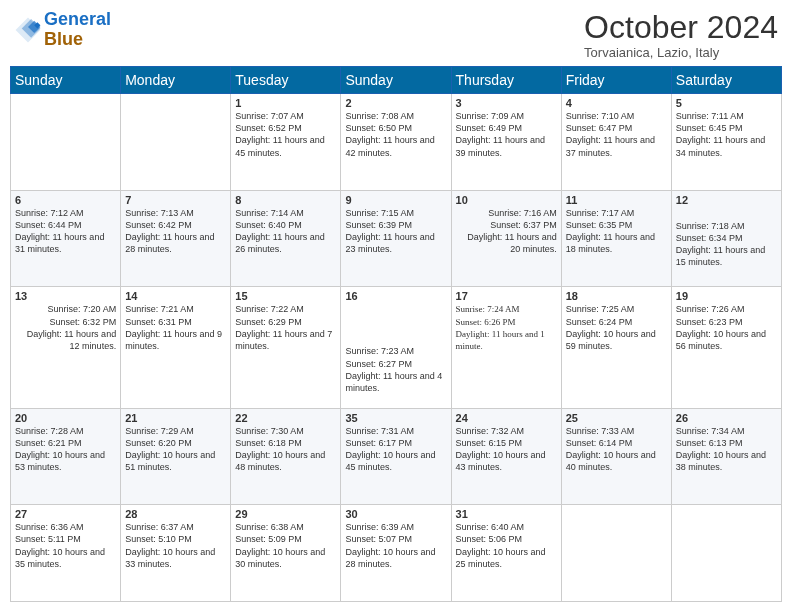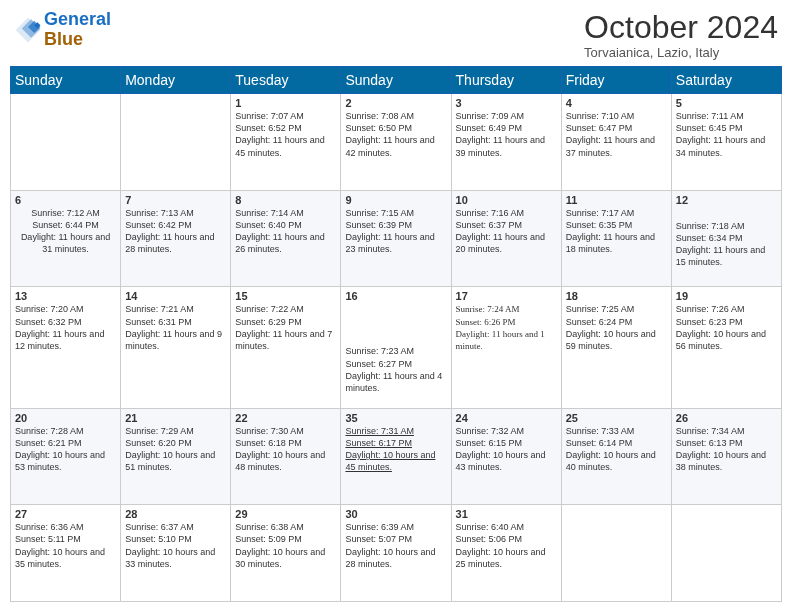--- a/index.html
+++ b/index.html
@@ -163,21 +163,21 @@
           <td>
             <div class="cell-day">5</div>
             <div class="cell-info" style="white-space: pre-line;">Sunrise: 7:11 AM
 Sunset: 6:45 PM
 Daylight: 11 hours and 34 minutes.</div>
           </td>
         </tr>
         <tr>
           <td>
             <div class="cell-day">6</div>
-            <div class="cell-info" style="white-space: pre-line; text-align: center;">Sunrise: 7:12 AM
+            <div class="cell-info" style="white-space: pre-line;">Sunrise: 7:12 AM
 Sunset: 6:44 PM
 Daylight: 11 hours and 31 minutes.</div>
           </td>
           <td>
             <div class="cell-day">7</div>
             <div class="cell-info" style="white-space: pre-line;">Sunrise: 7:13 AM
 Sunset: 6:42 PM
 Daylight: 11 hours and 28 minutes.</div>
           </td>
           <td>
@@ -187,41 +187,41 @@
 Daylight: 11 hours and 26 minutes.</div>
           </td>
           <td>
             <div class="cell-day">9</div>
             <div class="cell-info" style="white-space: pre-line;">Sunrise: 7:15 AM
 Sunset: 6:39 PM
 Daylight: 11 hours and 23 minutes.</div>
           </td>
           <td>
             <div class="cell-day">10</div>
-            <div class="cell-info" style="white-space: pre-line;">Sunrise: 7:16 AM
+            <div class="cell-info" style="white-space: pre-line; text-align: right;">Sunrise: 7:16 AM
 Sunset: 6:37 PM
 Daylight: 11 hours and 20 minutes.</div>
           </td>
           <td>
             <div class="cell-day">11</div>
             <div class="cell-info" style="white-space: pre-line;">Sunrise: 7:17 AM
 Sunset: 6:35 PM
 Daylight: 11 hours and 18 minutes.</div>
           </td>
           <td>
             <div class="cell-day">12</div>
             <div class="cell-info" style="white-space: pre-line; margin-top: 14px;">Sunrise: 7:18 AM
 Sunset: 6:34 PM
 Daylight: 11 hours and 15 minutes.</div>
           </td>
         </tr>
         <tr>
           <td>
             <div class="cell-day">13</div>
-            <div class="cell-info" style="white-space: pre-line;">Sunrise: 7:20 AM
+            <div class="cell-info" style="white-space: pre-line; text-align: right;">Sunrise: 7:20 AM
 Sunset: 6:32 PM
 Daylight: 11 hours and 12 minutes.</div>
           </td>
           <td>
             <div class="cell-day">14</div>
             <div class="cell-info" style="white-space: pre-line;">Sunrise: 7:21 AM
 Sunset: 6:31 PM
 Daylight: 11 hours and 9 minutes.</div>
           </td>
           <td>
@@ -269,21 +269,21 @@
 Daylight: 10 hours and 51 minutes.</div>
           </td>
           <td>
             <div class="cell-day">22</div>
             <div class="cell-info" style="white-space: pre-line;">Sunrise: 7:30 AM
 Sunset: 6:18 PM
 Daylight: 10 hours and 48 minutes.</div>
           </td>
           <td>
             <div class="cell-day">35</div>
-            <div class="cell-info" style="white-space: pre-line; text-decoration: underline;">Sunrise: 7:31 AM
+            <div class="cell-info" style="white-space: pre-line;">Sunrise: 7:31 AM
 Sunset: 6:17 PM
 Daylight: 10 hours and 45 minutes.</div>
           </td>
           <td>
             <div class="cell-day">24</div>
             <div class="cell-info" style="white-space: pre-line;">Sunrise: 7:32 AM
 Sunset: 6:15 PM
 Daylight: 10 hours and 43 minutes.</div>
           </td>
           <td>

